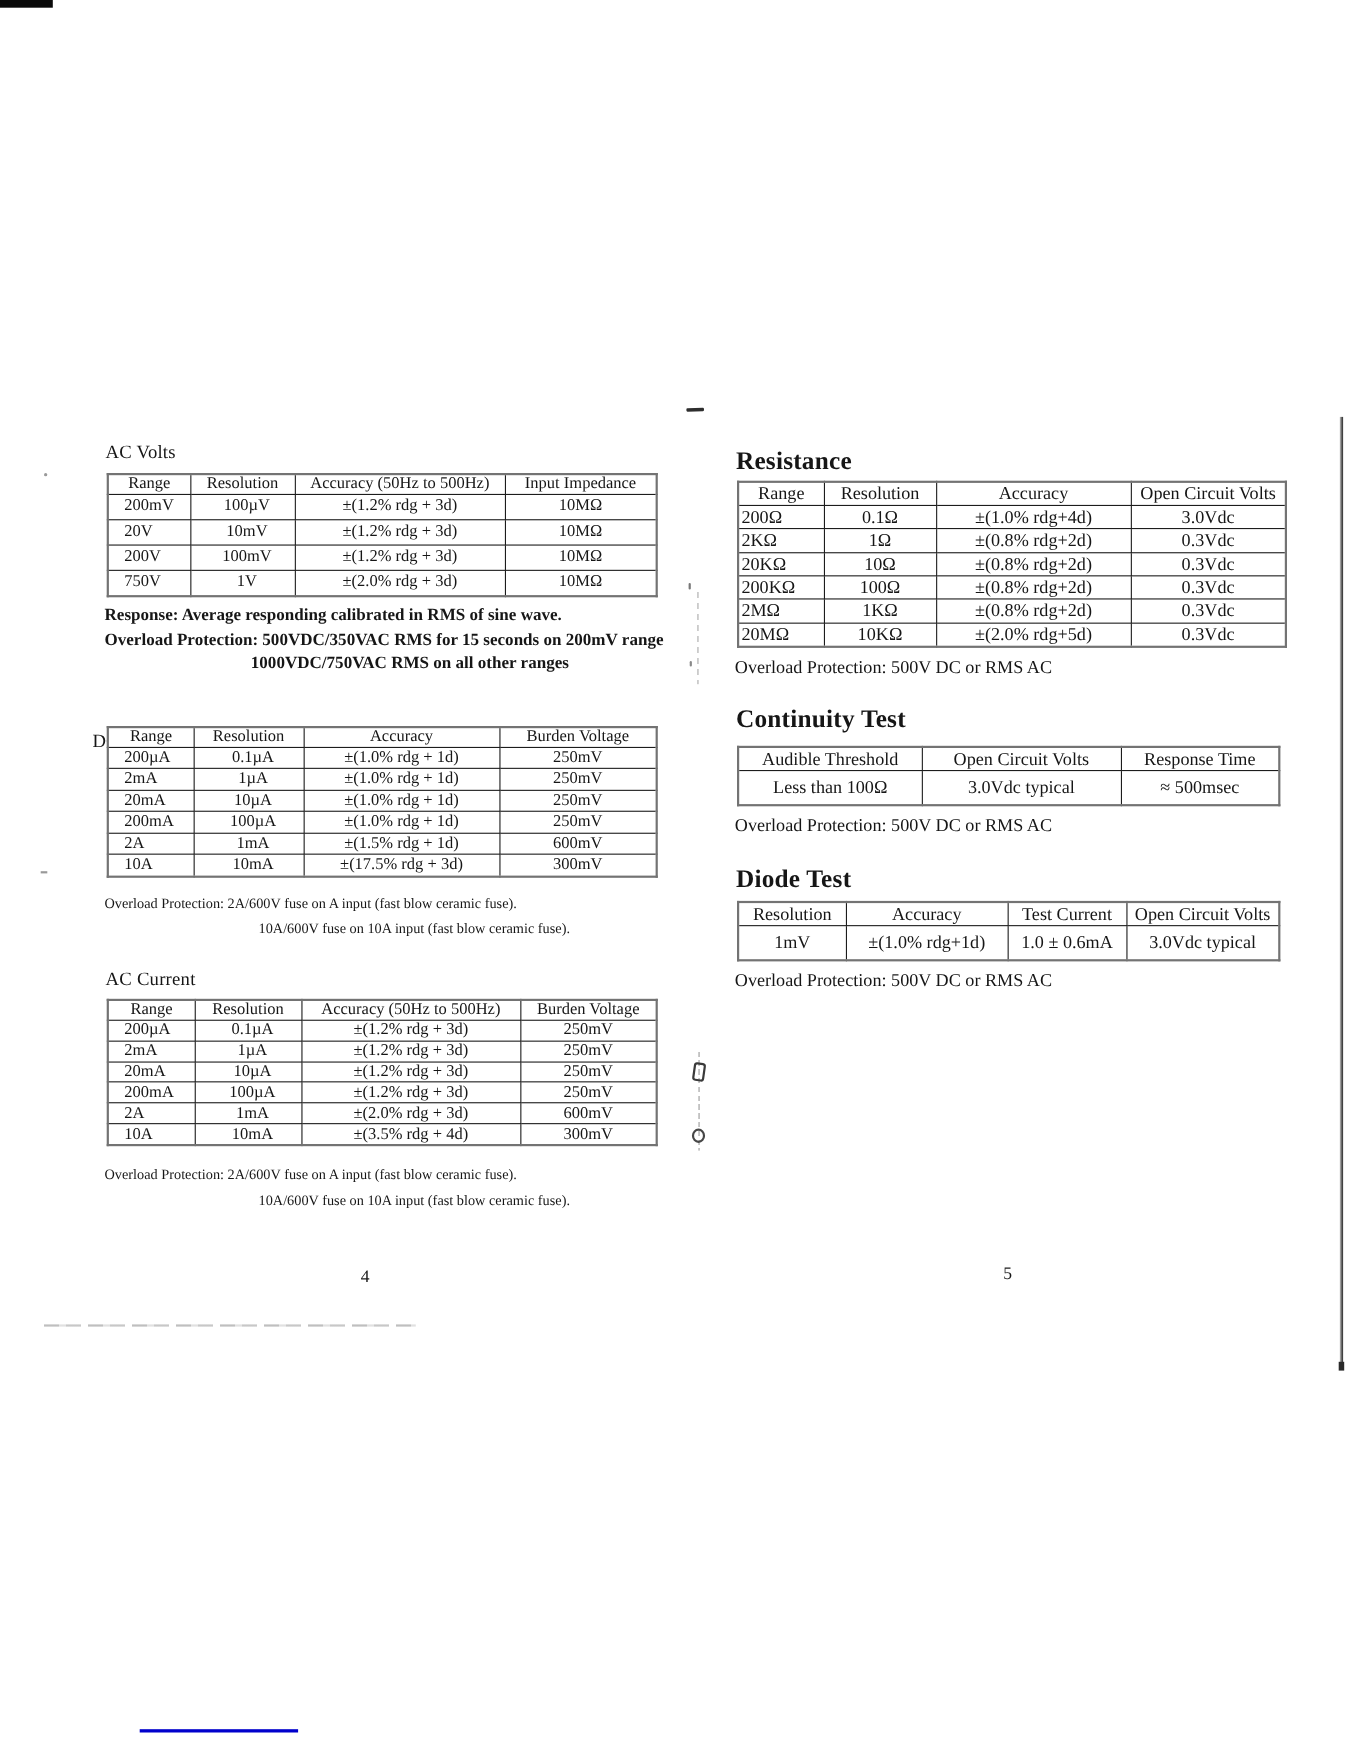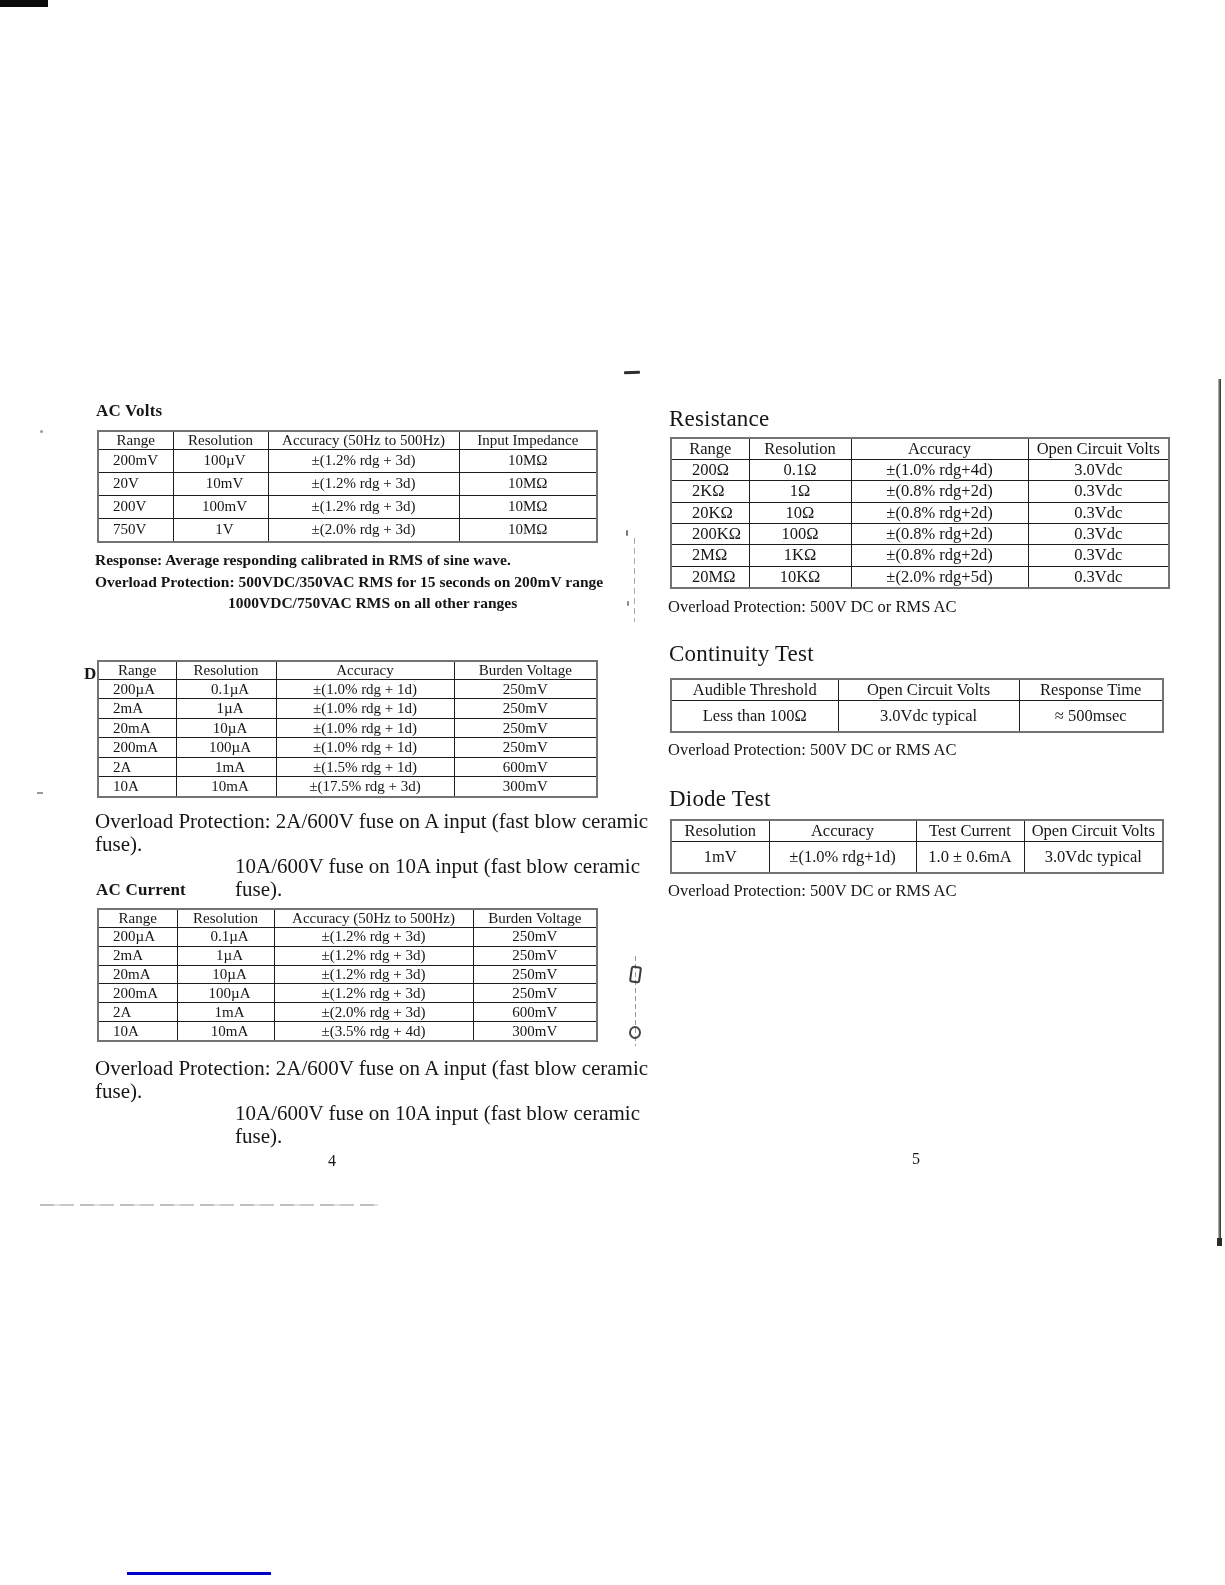--- a/index.html
+++ b/index.html
@@ -1,35 +1,35 @@
 <!DOCTYPE html>
 <html><head>
 <meta charset="utf-8">
 <style>
   html,body{margin:0;padding:0;background:#ffffff;}
   .sheet{
     position:relative;width:1225px;height:1585px;background:#ffffff;
     font-family:"Liberation Serif","DejaVu Serif",serif;color:#161616;overflow:hidden;
   }
   .abs{position:absolute;}
-  .sec-title-sm{font-size:17px;font-weight:700;letter-spacing:.2px;}
-  .sec-title-lg{font-size:23px;font-weight:400;letter-spacing:.2px;text-align:right;}
+  .sec-title-sm{font-size:17px;font-weight:400;letter-spacing:.2px;}
+  .sec-title-lg{font-size:23px;font-weight:700;letter-spacing:.2px;text-align:right;}
   table.spec{border-collapse:collapse;table-layout:fixed;border:2px solid #737373;background:#fff;}
   table.spec th,table.spec td{
     border:1px solid #1c1c1c;padding:0 4px;text-align:center;
     font-weight:400;white-space:nowrap;overflow:hidden;
   }
   table.t-left{font-size:15px;}
   table.t-right{font-size:16.5px;}
   table.t-left td.c0{text-align:left;padding-left:14px;}
   table.t-left td.c1{text-align:center;padding-left:12px;}
-  table.t-right td.c0{text-align:left;padding-left:20px;}
+  table.t-right td.c0{text-align:left;padding-left:2px;}
   .notes-l{font-size:15.5px;line-height:21.5px;font-weight:bold;}
   .notes-l .cont{margin-left:133px;}
-  .notes-l2{font-size:21px;line-height:22.5px;}
+  .notes-l2{font-size:13px;line-height:22.5px;}
   .notes-l2 .cont{margin-left:140px;}
   .note-r{font-size:16.5px;}
   .pagenum{font-size:16px;}
   
   .bar-left{left:0;top:377;width:48px;height:7px;background:#0a0a0a;}
   .edge-right{left:1218px;top:379px;width:3px;height:866px;
     background:linear-gradient(to right,#c2c2c2,#4a4a4a 70%,#333);}
   .edge-right-tip{left:1217px;top:1238px;width:5px;height:8px;background:#2a2a2a;}
   .gutter-dash{left:624px;top:371px;width:16px;height:3px;background:#2e2e2e;border-radius:1px;transform:rotate(-2deg);}
   .crease-1{left:634px;top:538px;width:1px;height:84px;

